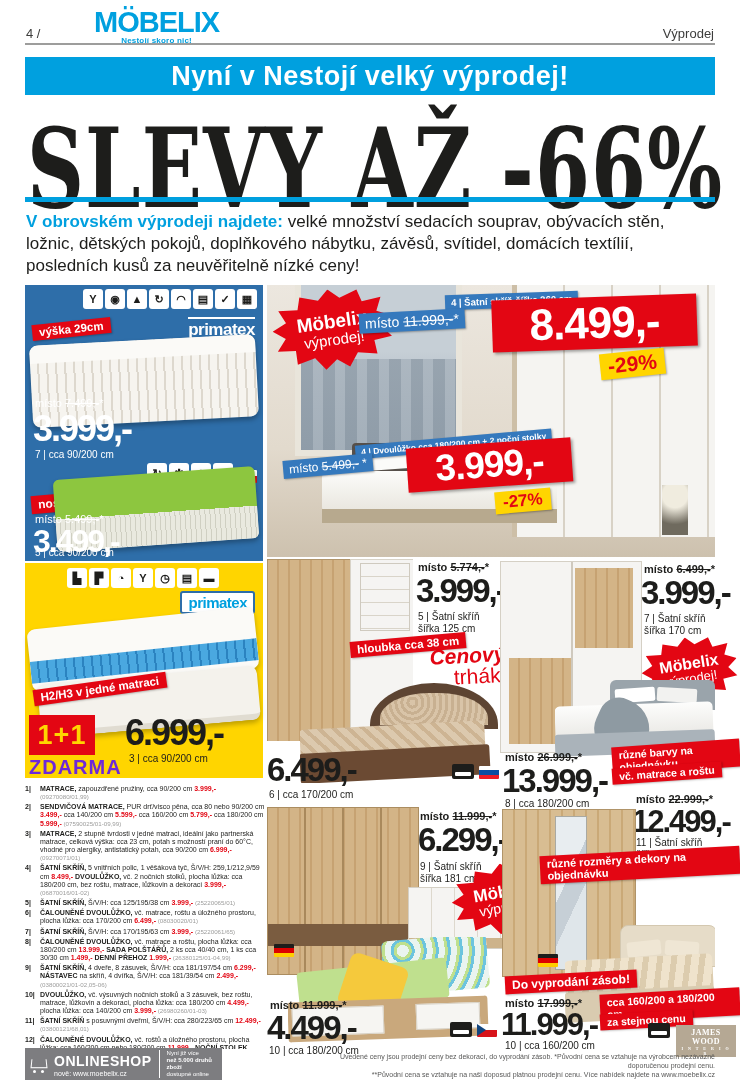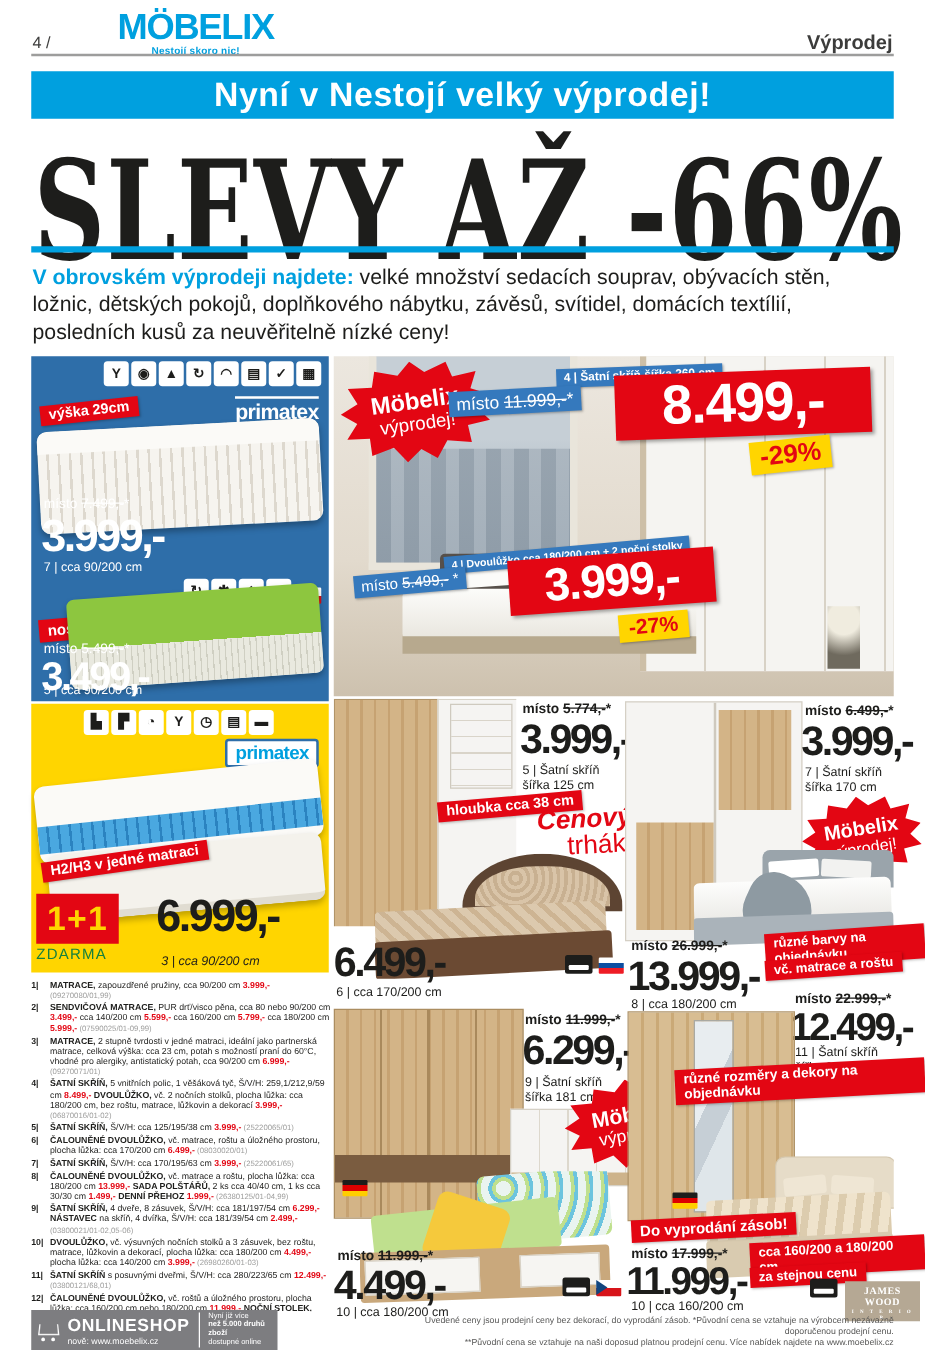--- a/index.html
+++ b/index.html
@@ -4,21 +4,21 @@
 <style>
   html,body{margin:0;padding:0;background:#fff;}
   body{font-family:"Liberation Sans",sans-serif;color:#1d1d1b;}
   #page{position:relative;width:740px;height:1082px;background:#fff;overflow:hidden;}
   .abs{position:absolute;}
 
   
   .pagenum{font-size:13px;color:#3c3c3b;}
   .logo-title{color:#00a0df;font-weight:bold;font-size:29px;letter-spacing:-1px;line-height:28px;}
   .logo-tag{color:#00a0df;font-weight:bold;font-size:8px;text-align:center;letter-spacing:.2px;}
-  .section{font-size:16px;color:#3c3c3b;font-weight:bold;}
+  .section{font-size:13px;color:#3c3c3b;}
   .hr{height:2px;background:#9d9d9c;}
 
   
   .banner{background:#00a0df;color:#fff;font-weight:bold;font-size:27px;text-align:center;line-height:38px;letter-spacing:.5px;}
   .headline{font-family:"DejaVu Serif",serif;font-weight:bold;font-size:76px;letter-spacing:1px;transform:scale(1.04,1.45);transform-origin:top left;white-space:nowrap;color:#1d1d1b;}
   .rule{height:5px;background:#00a0df;}
   .intro{font-size:17px;line-height:22px;color:#1d1d1b;}
   .intro b{color:#00a0df;}
 
   
@@ -42,21 +42,21 @@
   .black{color:#1d1d1b;}
   .ref{font-size:10px;}
   .ref.onblue{color:#fff;}
 
   .brand-primatex{color:#fff;font-weight:bold;font-size:17px;letter-spacing:-.5px;border-top:2px solid #fff;padding-top:1px;}
   .brand-primatex.oncard{color:#00a0df;background:#fff;border:2px solid #2e6ea9;border-radius:3px;padding:1px 6px;font-size:15px;}
   .gumotex{border:2px solid #fff;border-radius:12px;color:#fff;font-weight:bold;font-size:11px;letter-spacing:1px;padding:1px 8px;display:inline-block;}
   .gumotex-sub{color:#fff;font-size:5.5px;letter-spacing:3.5px;text-align:right;}
 
   .badge11{background:#e30613;color:#ffd500;font-weight:bold;font-size:27px;width:66px;height:40px;text-align:center;line-height:40px;letter-spacing:1px;}
-  .zdarma{color:#15803d;font-weight:normal;font-size:12px;letter-spacing:1px;}
+  .zdarma{color:#6d28d9;font-weight:bold;font-size:20px;letter-spacing:1px;}
 
   
   .burst{background:#e30613;color:#fff;text-align:center;display:flex;flex-direction:column;justify-content:center;
     clip-path:polygon(50% 0%,59% 12%,74% 5%,77% 20%,93% 18%,88% 34%,100% 42%,90% 53%,98% 67%,83% 69%,84% 86%,68% 81%,60% 97%,50% 86%,40% 97%,32% 81%,17% 86%,17% 69%,2% 67%,10% 53%,0% 42%,12% 34%,7% 18%,23% 20%,26% 5%,41% 12%);}
   .burst .b1{font-weight:bold;font-size:19px;line-height:20px;}
   .burst .b2{font-size:15px;line-height:16px;}
   .bluelabel{background:#3579bd;color:#fff;font-weight:bold;padding:2px 6px;display:inline-block;box-shadow:1px 1px 2px rgba(0,0,0,.3);}
   .redprice{background:#e30613;color:#fff;font-weight:bold;text-align:center;letter-spacing:-1px;box-shadow:2px 2px 3px rgba(0,0,0,.35);}
   .disc{background:#ffd500;color:#e30613;font-weight:bold;text-align:center;padding:1px 8px;box-shadow:1px 1px 2px rgba(0,0,0,.3);}
 
@@ -145,21 +145,21 @@
       <div class="abs" style="left:42px;top:5px;"><span class="picon">▙</span><span class="picon">▛</span><span class="picon">◔</span><span class="picon">Y</span><span class="picon">◷</span><span class="picon">▤</span><span class="picon">▬</span></div>
       <div class="abs brand-primatex oncard" style="right:8px;top:28px;">primatex</div>
       <div class="abs ill" style="left:4px;top:55px;width:228px;height:62px;transform:rotate(-6deg);border-radius:8px;background:#fbfaf7;box-shadow:0 3px 5px rgba(0,0,0,.25);">
         <div class="abs" style="left:0;bottom:8px;right:0;height:22px;background:repeating-linear-gradient(90deg,#4aa8e0 0 7px,#2b83c0 7px 9px);"></div>
       </div>
       <div class="abs ill" style="left:14px;top:112px;width:220px;height:48px;transform:rotate(-5deg);border-radius:8px;background:#f4f2ec;border-bottom:6px solid #e0dcd1;box-shadow:0 3px 5px rgba(0,0,0,.25);"></div>
       <div class="abs tag" style="left:8px;top:118px;transform:rotate(-8deg);">H2/H3 v jedné matraci</div>
       <div class="abs badge11" style="left:4px;top:152px;">1+1</div>
       <div class="abs zdarma" style="left:4px;top:193px;">ZDARMA</div>
       <div class="abs price-big black" style="left:100px;top:152px;font-size:36px;">6.999,-</div>
-      <div class="abs ref" style="left:104px;top:201px;font-style:italic;">3 | cca 90/200 cm</div>
+      <div class="abs ref" style="left:104px;top:190px;">3 | cca 90/200 cm</div>
     </div>
 
     
     <div class="abs" id="plist" style="left:25px;top:500px;width:240px;height:264px;overflow:hidden;">
         <div class="li-row">
           <span class="li-num">1|</span>
           <span class="li-txt"><span class="seg-b">MATRACE,</span><span class="seg-n"> zapouzdřené pružiny, cca 90/200 cm </span><span class="seg-p">3.999,-</span><span class="seg-c">  (09270080/01,99)</span></span>
         </div>
         <div class="li-row">
           <span class="li-num">2|</span>

